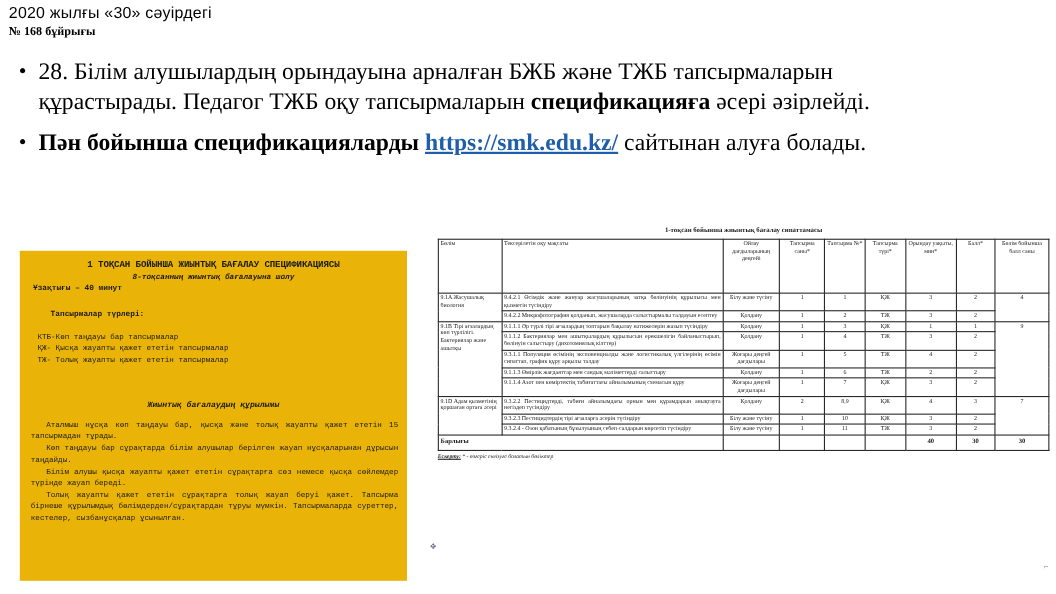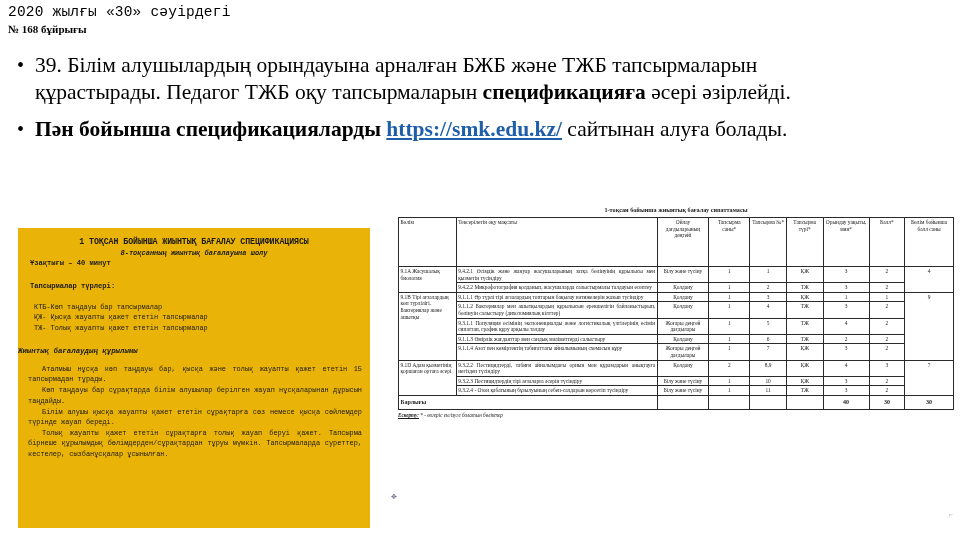--- a/index.html
+++ b/index.html
@@ -17,21 +17,21 @@
   }
 
   
   .slide-header {
     position: absolute;
     left: 8px;
     top: 4px;
     width: 420px;
   }
   .hdr-line1 {
-    font-family: Liberation Mono, monospace;
+    font-family: Liberation Sans, sans-serif;
     font-size: 14.5px;
     line-height: 17px;
     letter-spacing: 0.2px;
   }
   .hdr-line2 {
     font-family: "Liberation Serif", serif;
     font-size: 11px;
     line-height: 17px;
     font-weight: bold;
   }
@@ -100,36 +100,37 @@
   .doc-left .d-kv {
     font-size: 7.1px;
     font-weight: bold;
     line-height: 10.5px;
     margin-left: 12px;
   }
   .doc-left .d-kv.first { }
   .doc-left .d-label {
     font-size: 7.1px;
     font-weight: bold;
-    margin-left: 12px;
+    margin-left: 28px;
     margin-top: 13px;
   }
   .doc-left .d-list {
     margin-left: 16px;
     margin-top: 12px;
   }
   .doc-left .d-list div {
     font-size: 6.9px;
     line-height: 10.5px;
   }
   .doc-left .d-center-bold {
+    text-align: center;
     font-size: 7.4px;
     font-weight: bold;
     font-style: italic;
-    margin-top: 14px;
+    margin-top: 32px;
   }
   .doc-left .d-para {
     font-size: 6.9px;
     line-height: 10.2px;
     text-align: justify;
     margin-top: 9px;
     margin-left: 10px;
     margin-right: 8px;
     text-indent: 14px;
   }
@@ -221,21 +222,21 @@
 
 <div class="slide-header">
   <div class="hdr-line1">2020 жылғы «30» сәуірдегі</div>
   <div class="hdr-line2">№ 168 бұйрығы</div>
 </div>
 
 <div class="bullets">
 
   <div class="bullet-row">
     <div class="bullet-dot">•</div>
-    <div class="bullet-text"><span>39. Білім алушылардың орындауына арналған БЖБ және ТЖБ тапсырмаларын құрастырады. Педагог ТЖБ оқу тапсырмаларын </span><b>спецификацияға</b><span> әсері әзірлейді.</span></div>
+    <div class="bullet-text"><span>28. Білім алушылардың орындауына арналған БЖБ және ТЖБ тапсырмаларын құрастырады. Педагог ТЖБ оқу тапсырмаларын </span><b>спецификацияға</b><span> әсері әзірлейді.</span></div>
   </div>
 
   <div class="bullet-row">
     <div class="bullet-dot">•</div>
     <div class="bullet-text"><b>Пән бойынша спецификацияларды </b><a class="link" href="#">https://smk.edu.kz/</a><span> сайтынан алуға болады.</span></div>
   </div>
 
 </div>
 
 <div class="doc-left">

